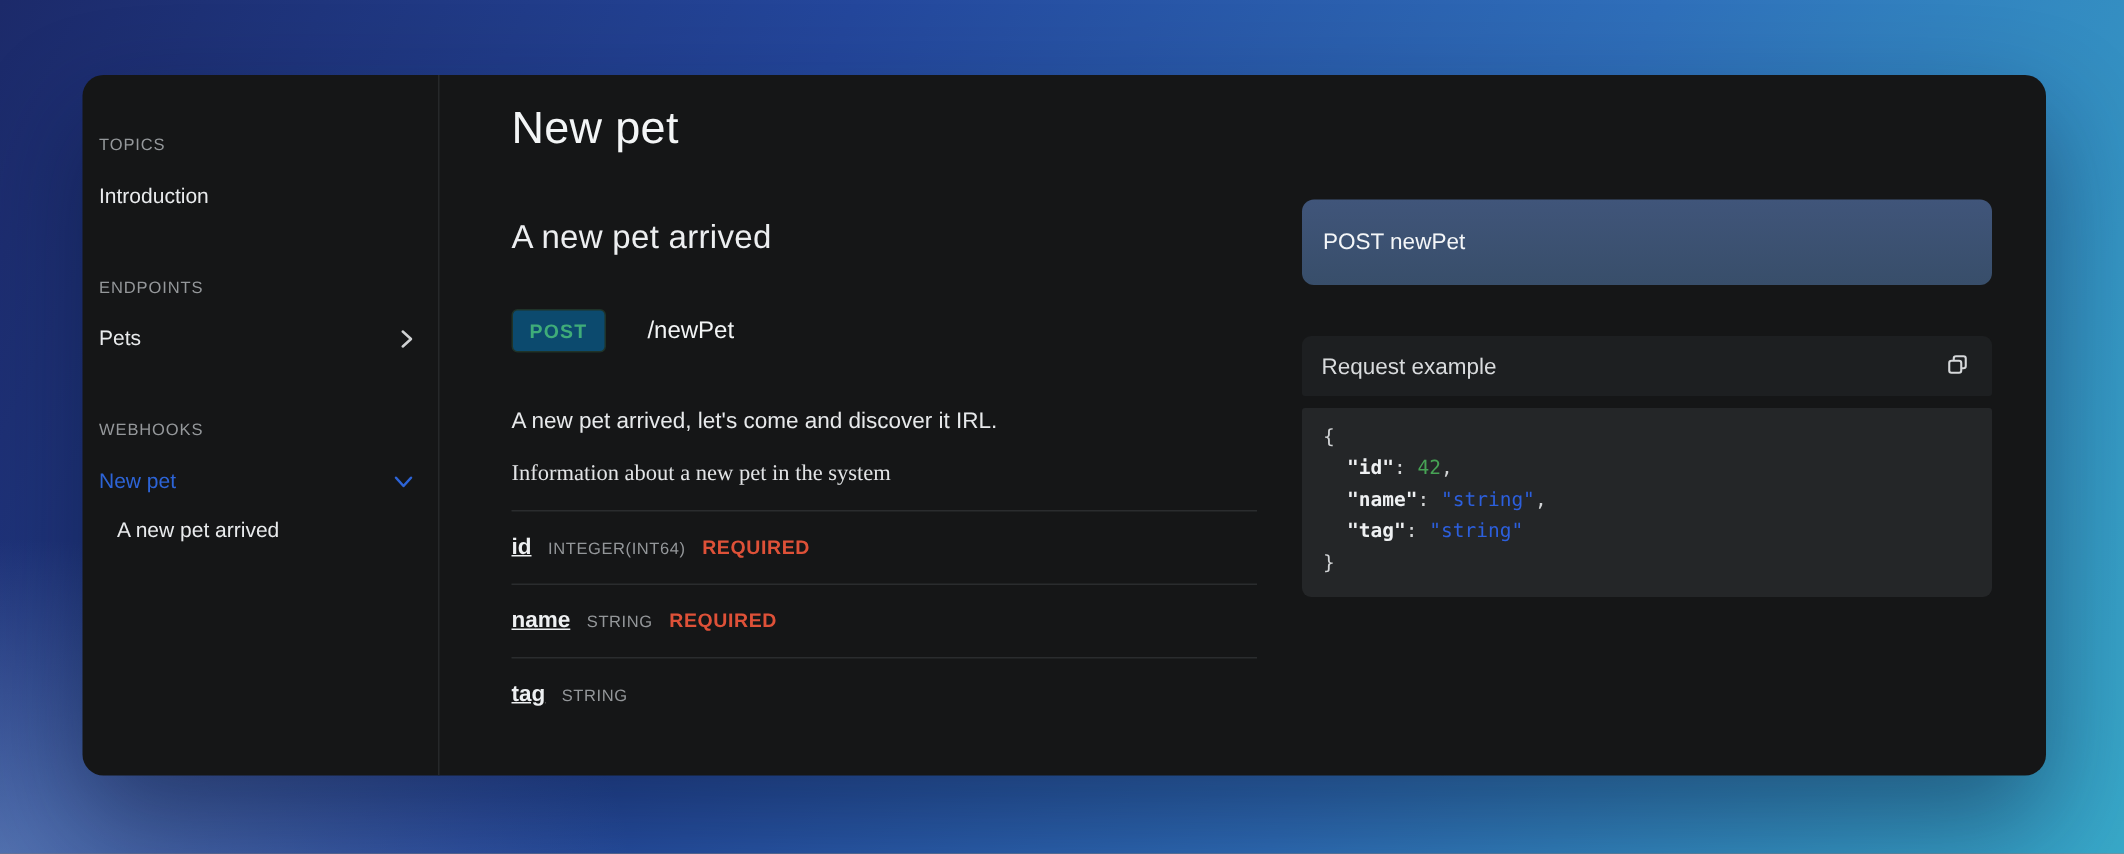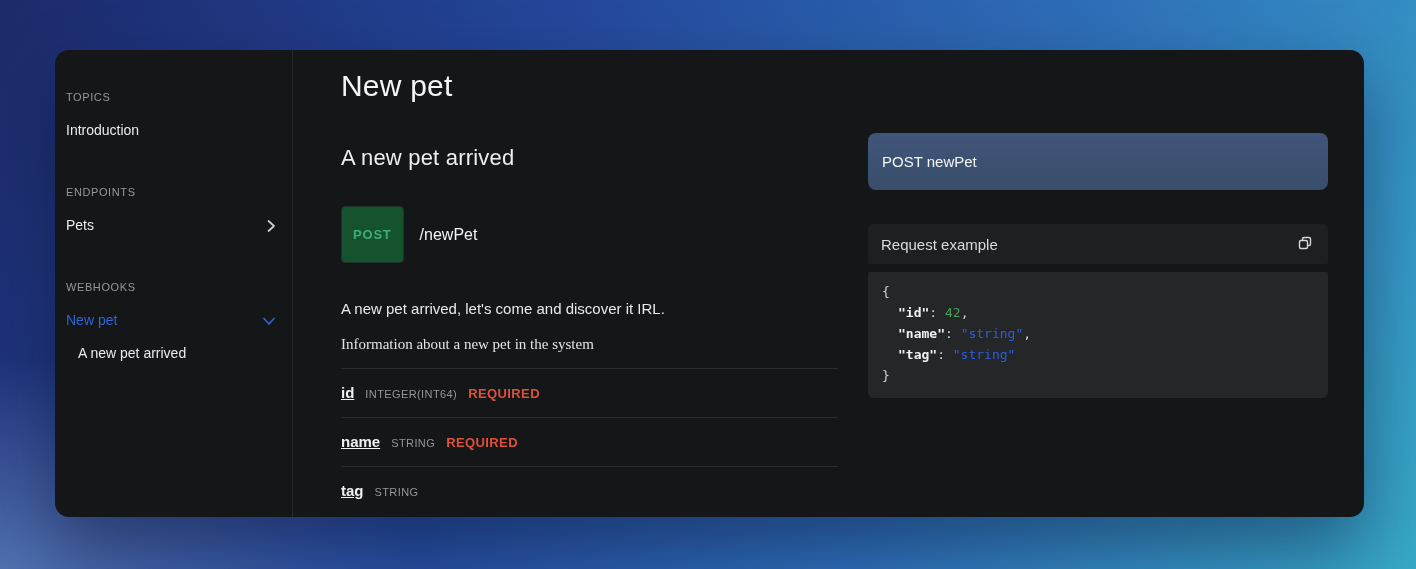--- a/index.html
+++ b/index.html
@@ -46,25 +46,25 @@
   h1.page-title {
     margin: 16px 0 0; font-size: 30px; line-height: 40px;
     font-weight: 500; color: #f3f5f6; letter-spacing: .2px;
   }
   h2.section-heading {
     margin: 38px 0 0; font-size: 22px; line-height: 28px;
     font-weight: 500; color: #eceef0; letter-spacing: .2px;
   }
   .endpoint-row { margin-top: 34px; display: flex; align-items: center; gap: 16px; }
   .method-badge {
-    background: #14532d; color: #3fac79; border: 1px solid #1f3329;
+    background: #0c4a6e; color: #3fac79; border: 1px solid #1f3329;
     font-size: 13px; font-weight: 700; letter-spacing: .8px;
-    padding: 20px 11px; border-radius: 4px; line-height: 15px;
+    padding: 6px 11px; border-radius: 4px; line-height: 15px;
   }
-  .endpoint-path { font-size: 16px; color: #f2f4f5; font-weight: 500; }
+  .endpoint-path { font-size: 16px; color: #f2f4f5; font-weight: 500; margin-left: 12px; }
   p.description { margin: 36px 0 0; font-size: 15px; line-height: 20px; color: #e7e9eb; }
   h3.body-heading { margin: 33px 0 0; font-size: 19px; line-height: 24px; font-weight: 700; color: #f0f2f4; }
   p.body-subtitle { margin: 15px 0 0; font-size: 15px; line-height: 20px; color: #e2e4e6; font-family: Liberation Serif, serif; }
   .attr-list { margin-top: 14px; }
   .attr-row {
     border-top: 1px solid #2a2c2e; padding: 15px 0 16px;
     display: flex; align-items: baseline; gap: 11px;
   }
   .attr-name { font-size: 15px; font-weight: 700; color: #eef0f2; text-decoration: underline; }
   .attr-type { font-size: 11px; letter-spacing: .4px; color: #94979a; text-transform: uppercase; }

